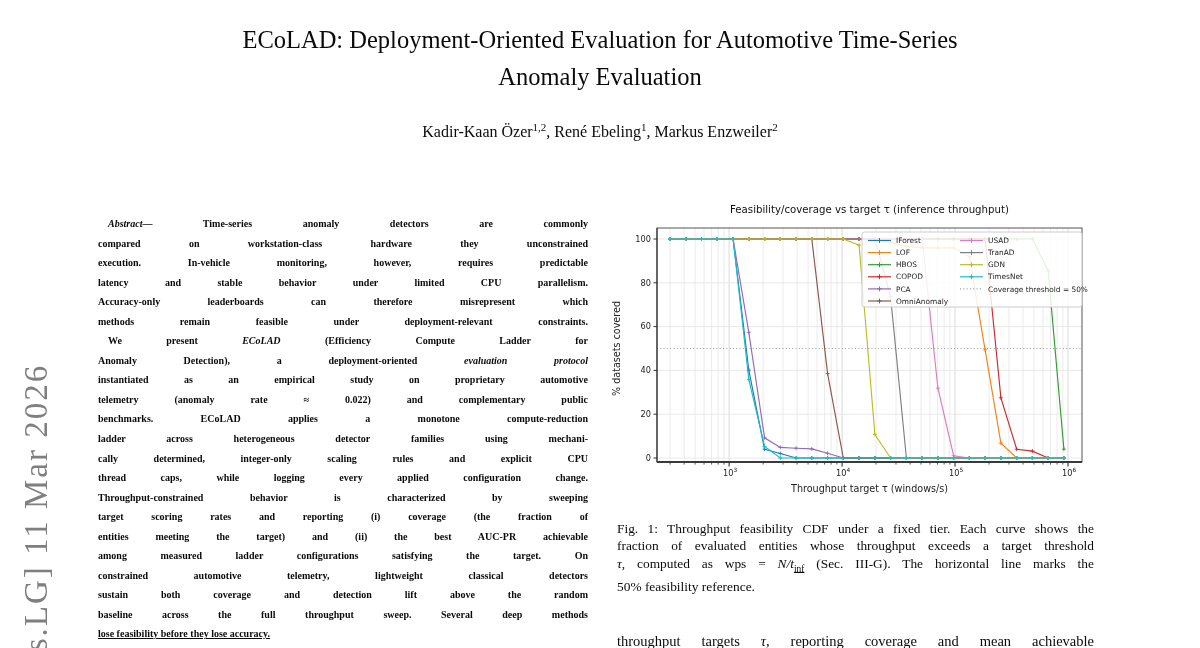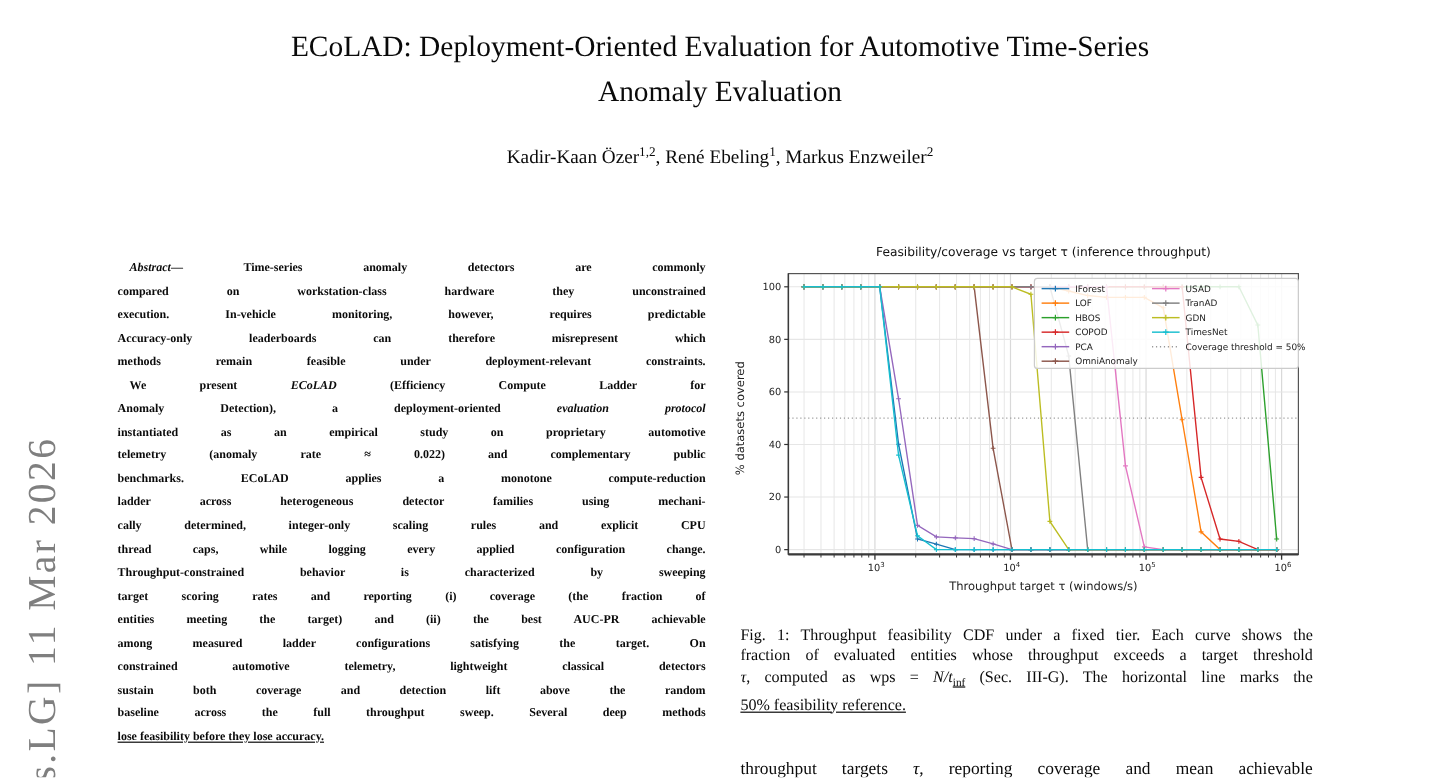--- a/index.html
+++ b/index.html
@@ -19,21 +19,21 @@
         font-size:10px;font-weight:bold;line-height:19.55px;margin-left:12px;}
   .abs-line{text-align:justify;text-align-last:justify;white-space:normal;}
   .abs-line.left{text-align-last:left;text-decoration:underline;}
   .abs-line.indent{text-indent:10px;}
   
   #figure1{position:absolute;left:608px;top:196px;width:492px;height:312px;}
   #figure1 svg{display:block;}
   #fig1-caption{position:absolute;left:617px;top:520px;width:477px;
         font-size:13.4px;line-height:17.3px;}
   .cap-line{text-align:justify;text-align-last:justify;}
-  .cap-line.left{text-align-last:left;text-decoration:underline;}
+  .cap-line.left{text-align-last:left;}
   #body-line{position:absolute;left:617px;top:633px;width:477px;font-size:14.5px;
         text-align:justify;text-align-last:justify;}
   sub{font-size:70%;text-decoration:underline;}
 </style>
 </head>
 <body>
 
 <div id="page">
   <div id="arxiv-banner">cs.LG] 11 Mar 2026</div>
 
@@ -41,20 +41,21 @@
     <div>ECoLAD: Deployment-Oriented Evaluation for Automotive Time-Series</div>
     <div>Anomaly Evaluation</div>
   </div>
 
   <div id="authors"><span>Kadir-Kaan Özer<sup>1,2</sup>, </span><span>René Ebeling<sup>1</sup>, </span><span>Markus Enzweiler<sup>2</sup></span></div>
 
   <div id="abstract-col">
       <div class="abs-line indent"><i>Abstract</i>— Time-series anomaly detectors are commonly</div>
       <div class="abs-line">compared on workstation-class hardware they unconstrained</div>
       <div class="abs-line">execution. In-vehicle monitoring, however, requires predictable</div>
+      <div class="abs-line">latency and stable behavior under limited CPU parallelism.</div>
       <div class="abs-line">Accuracy-only leaderboards can therefore misrepresent which</div>
       <div class="abs-line">methods remain feasible under deployment-relevant constraints.</div>
       <div class="abs-line indent">We present <i>ECoLAD</i> (Efficiency Compute Ladder for</div>
       <div class="abs-line">Anomaly Detection), a deployment-oriented <i>evaluation protocol</i></div>
       <div class="abs-line">instantiated as an empirical study on proprietary automotive</div>
       <div class="abs-line">telemetry (anomaly rate ≈ 0.022) and complementary public</div>
       <div class="abs-line">benchmarks. ECoLAD applies a monotone compute-reduction</div>
       <div class="abs-line">ladder across heterogeneous detector families using mechani-</div>
       <div class="abs-line">cally determined, integer-only scaling rules and explicit CPU</div>
       <div class="abs-line">thread caps, while logging every applied configuration change.</div>

